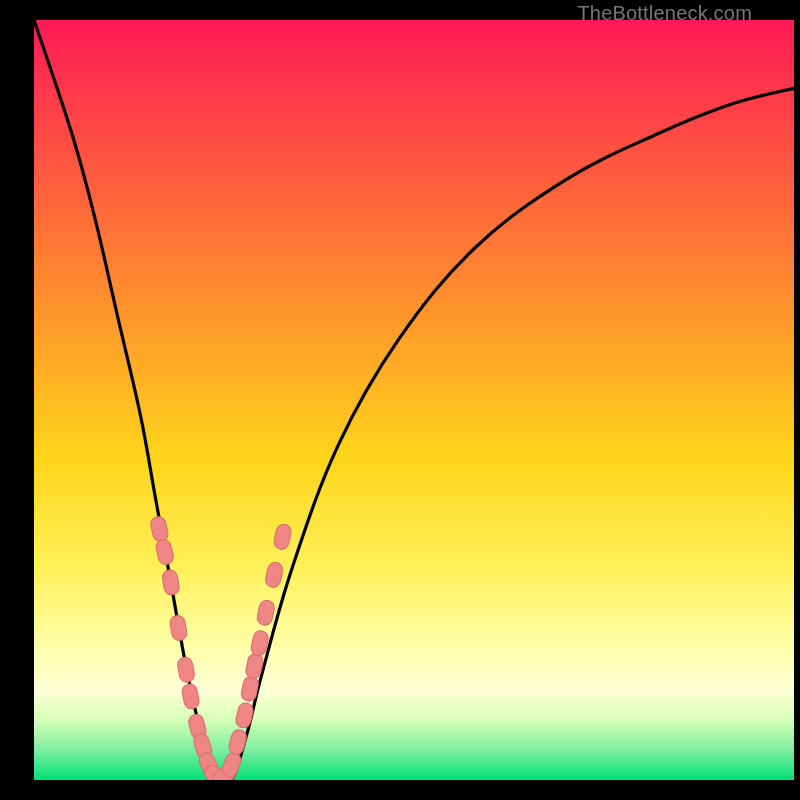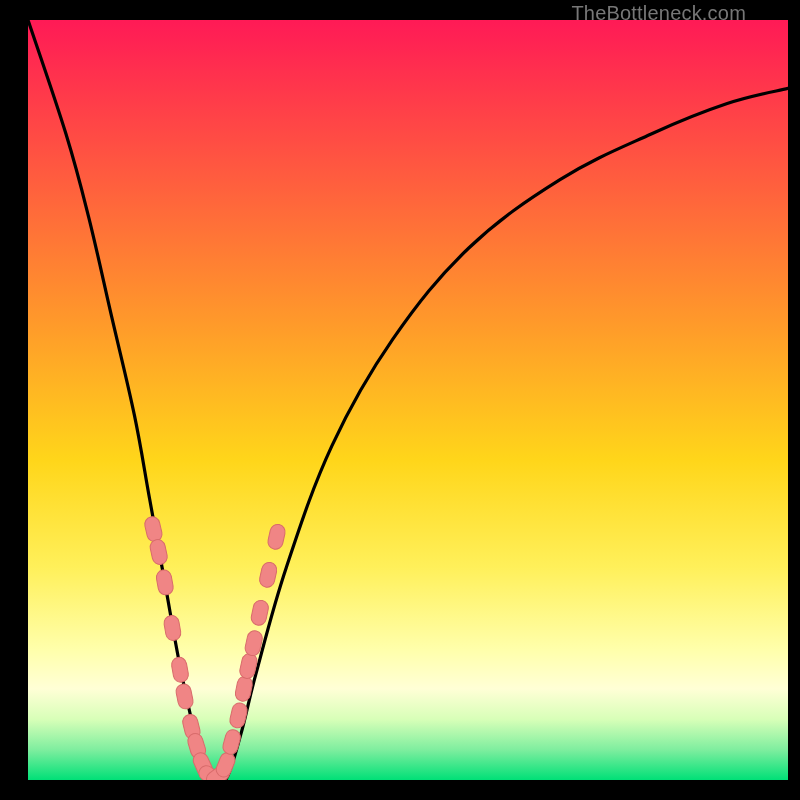--- a/index.html
+++ b/index.html
@@ -6,21 +6,21 @@
     margin: 0;
     padding: 0;
     width: 800px;
     height: 800px;
     overflow: hidden;
     background: #000;
     font-family: Arial, Helvetica, sans-serif;
   }
   .frame {
     position: absolute;
-    left: 8px; top: 0;
+    left: 14px; top: 0;
     width: 744px; height: 800px;
     background: #000;
   }
   .plot-area {
     position: absolute;
     
     left: 20px;
     top: 20px;
     width: 760px;
     height: 760px;

